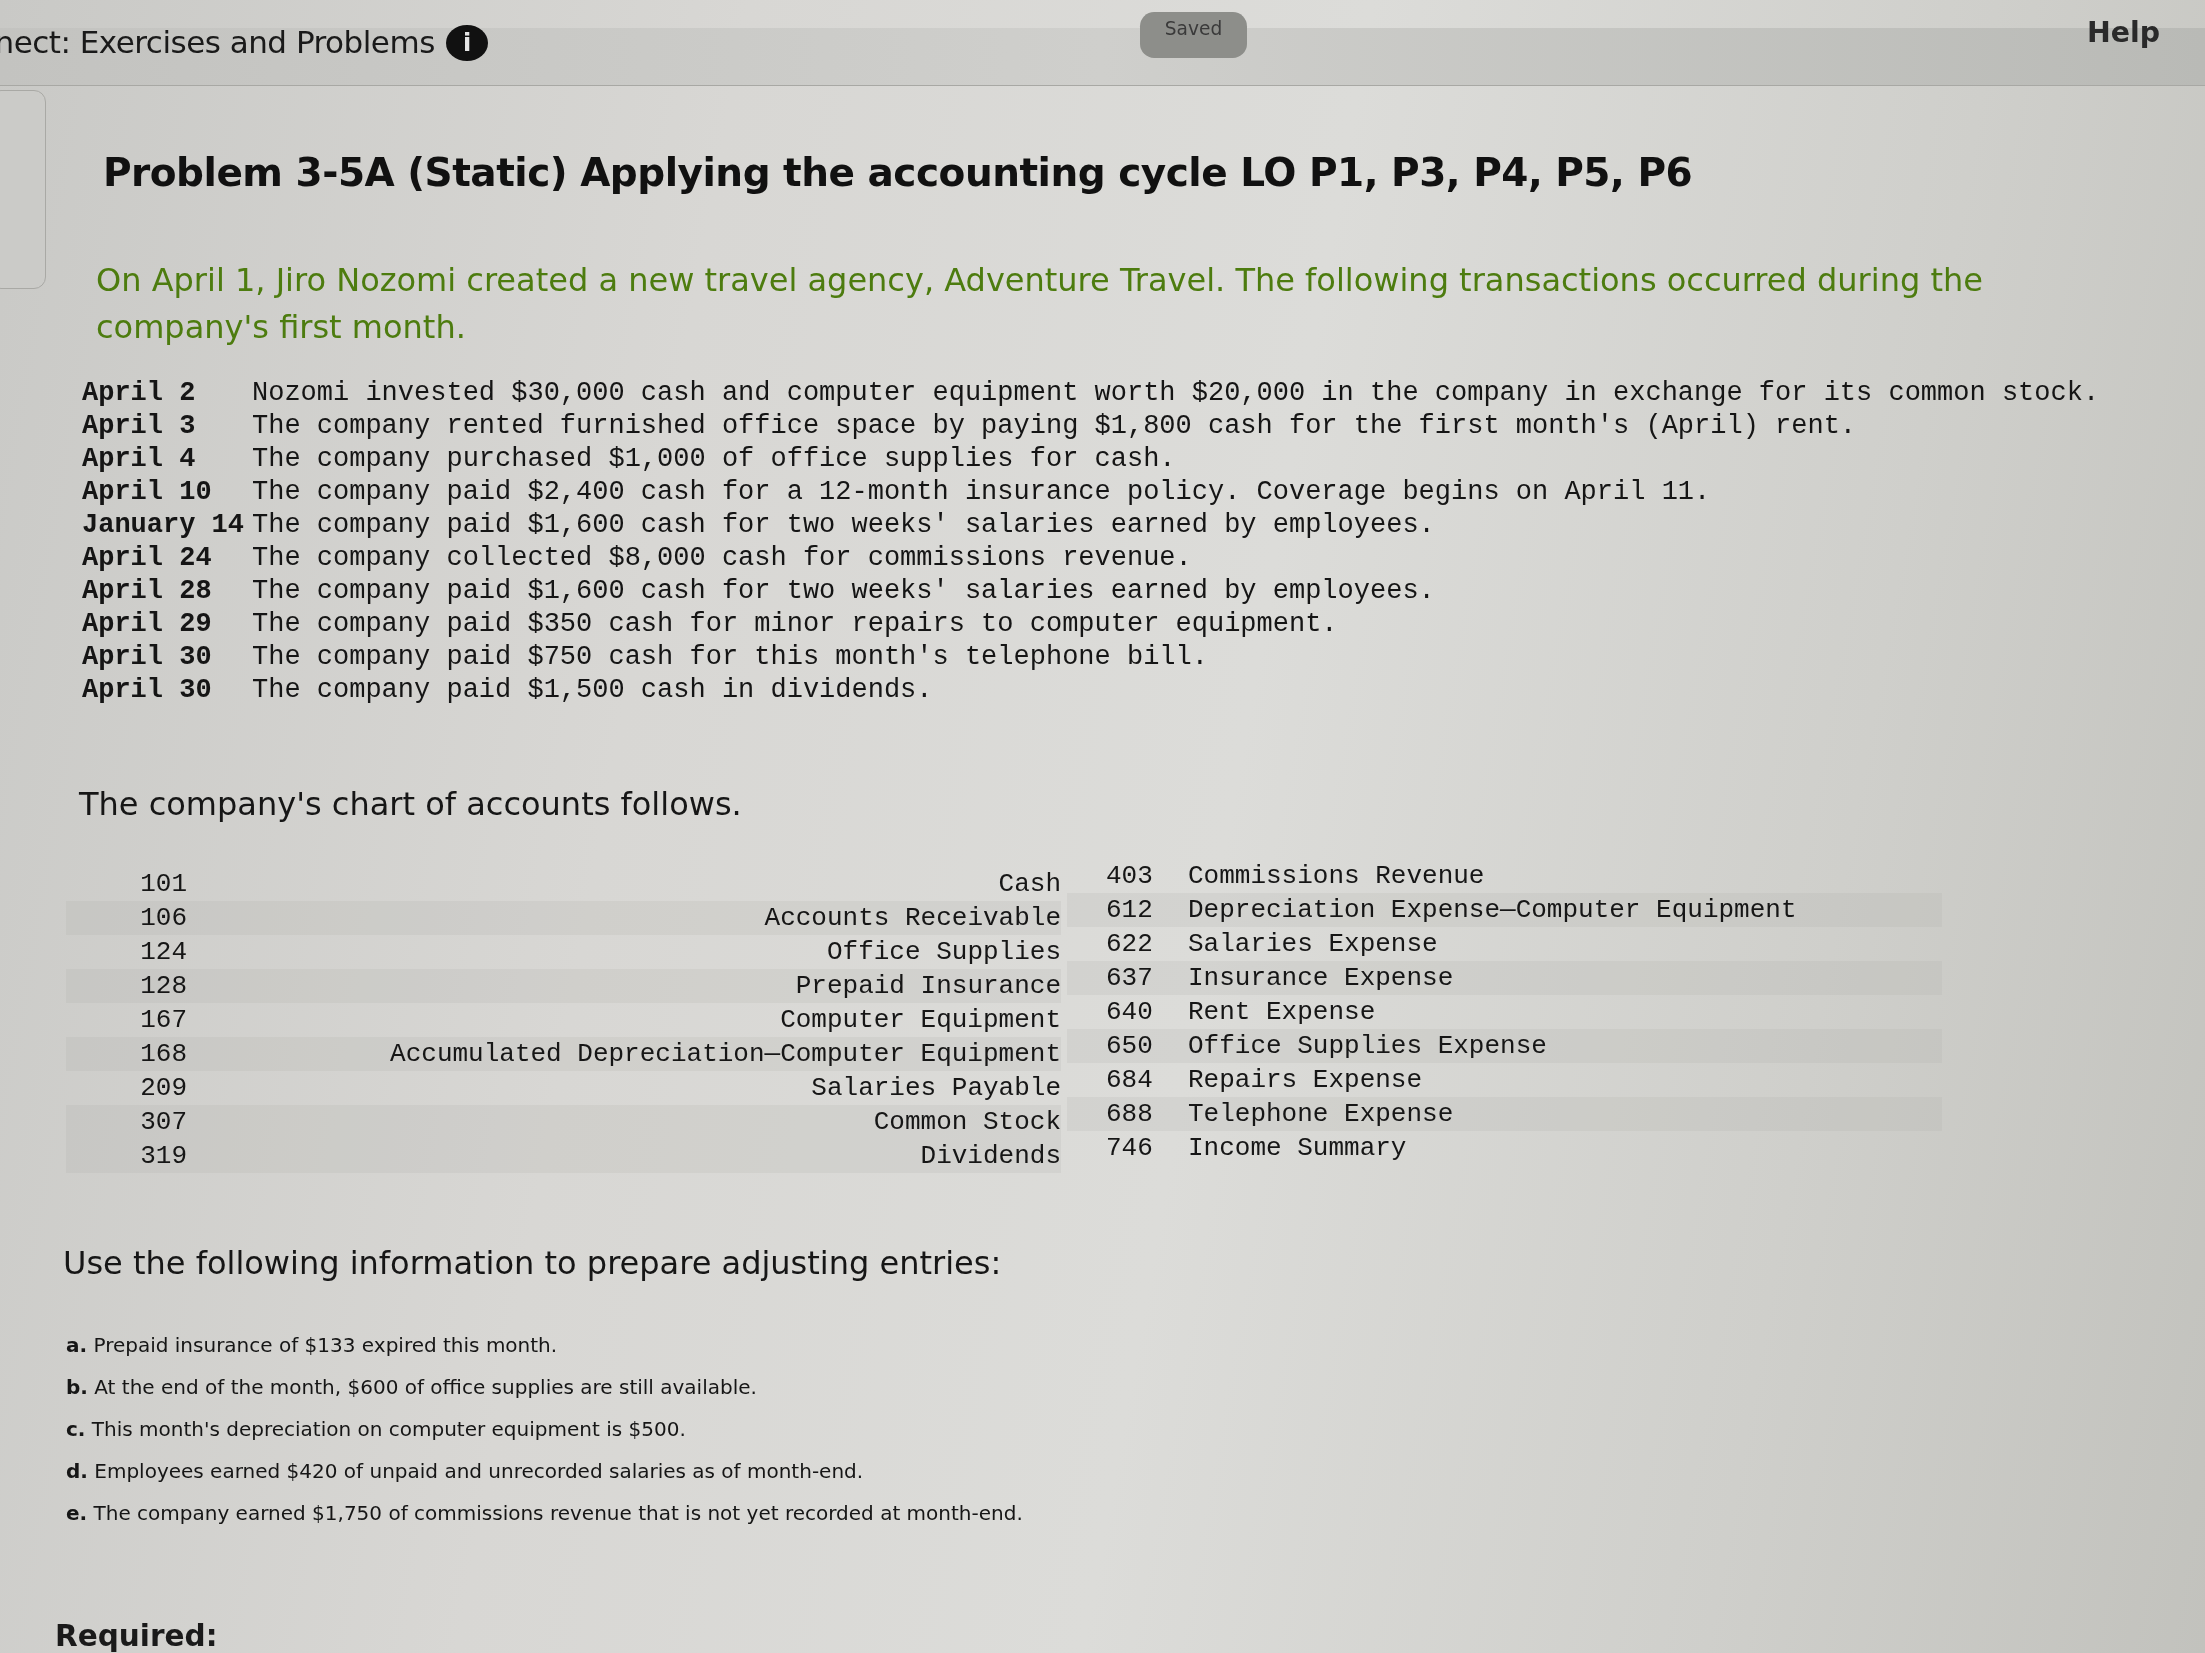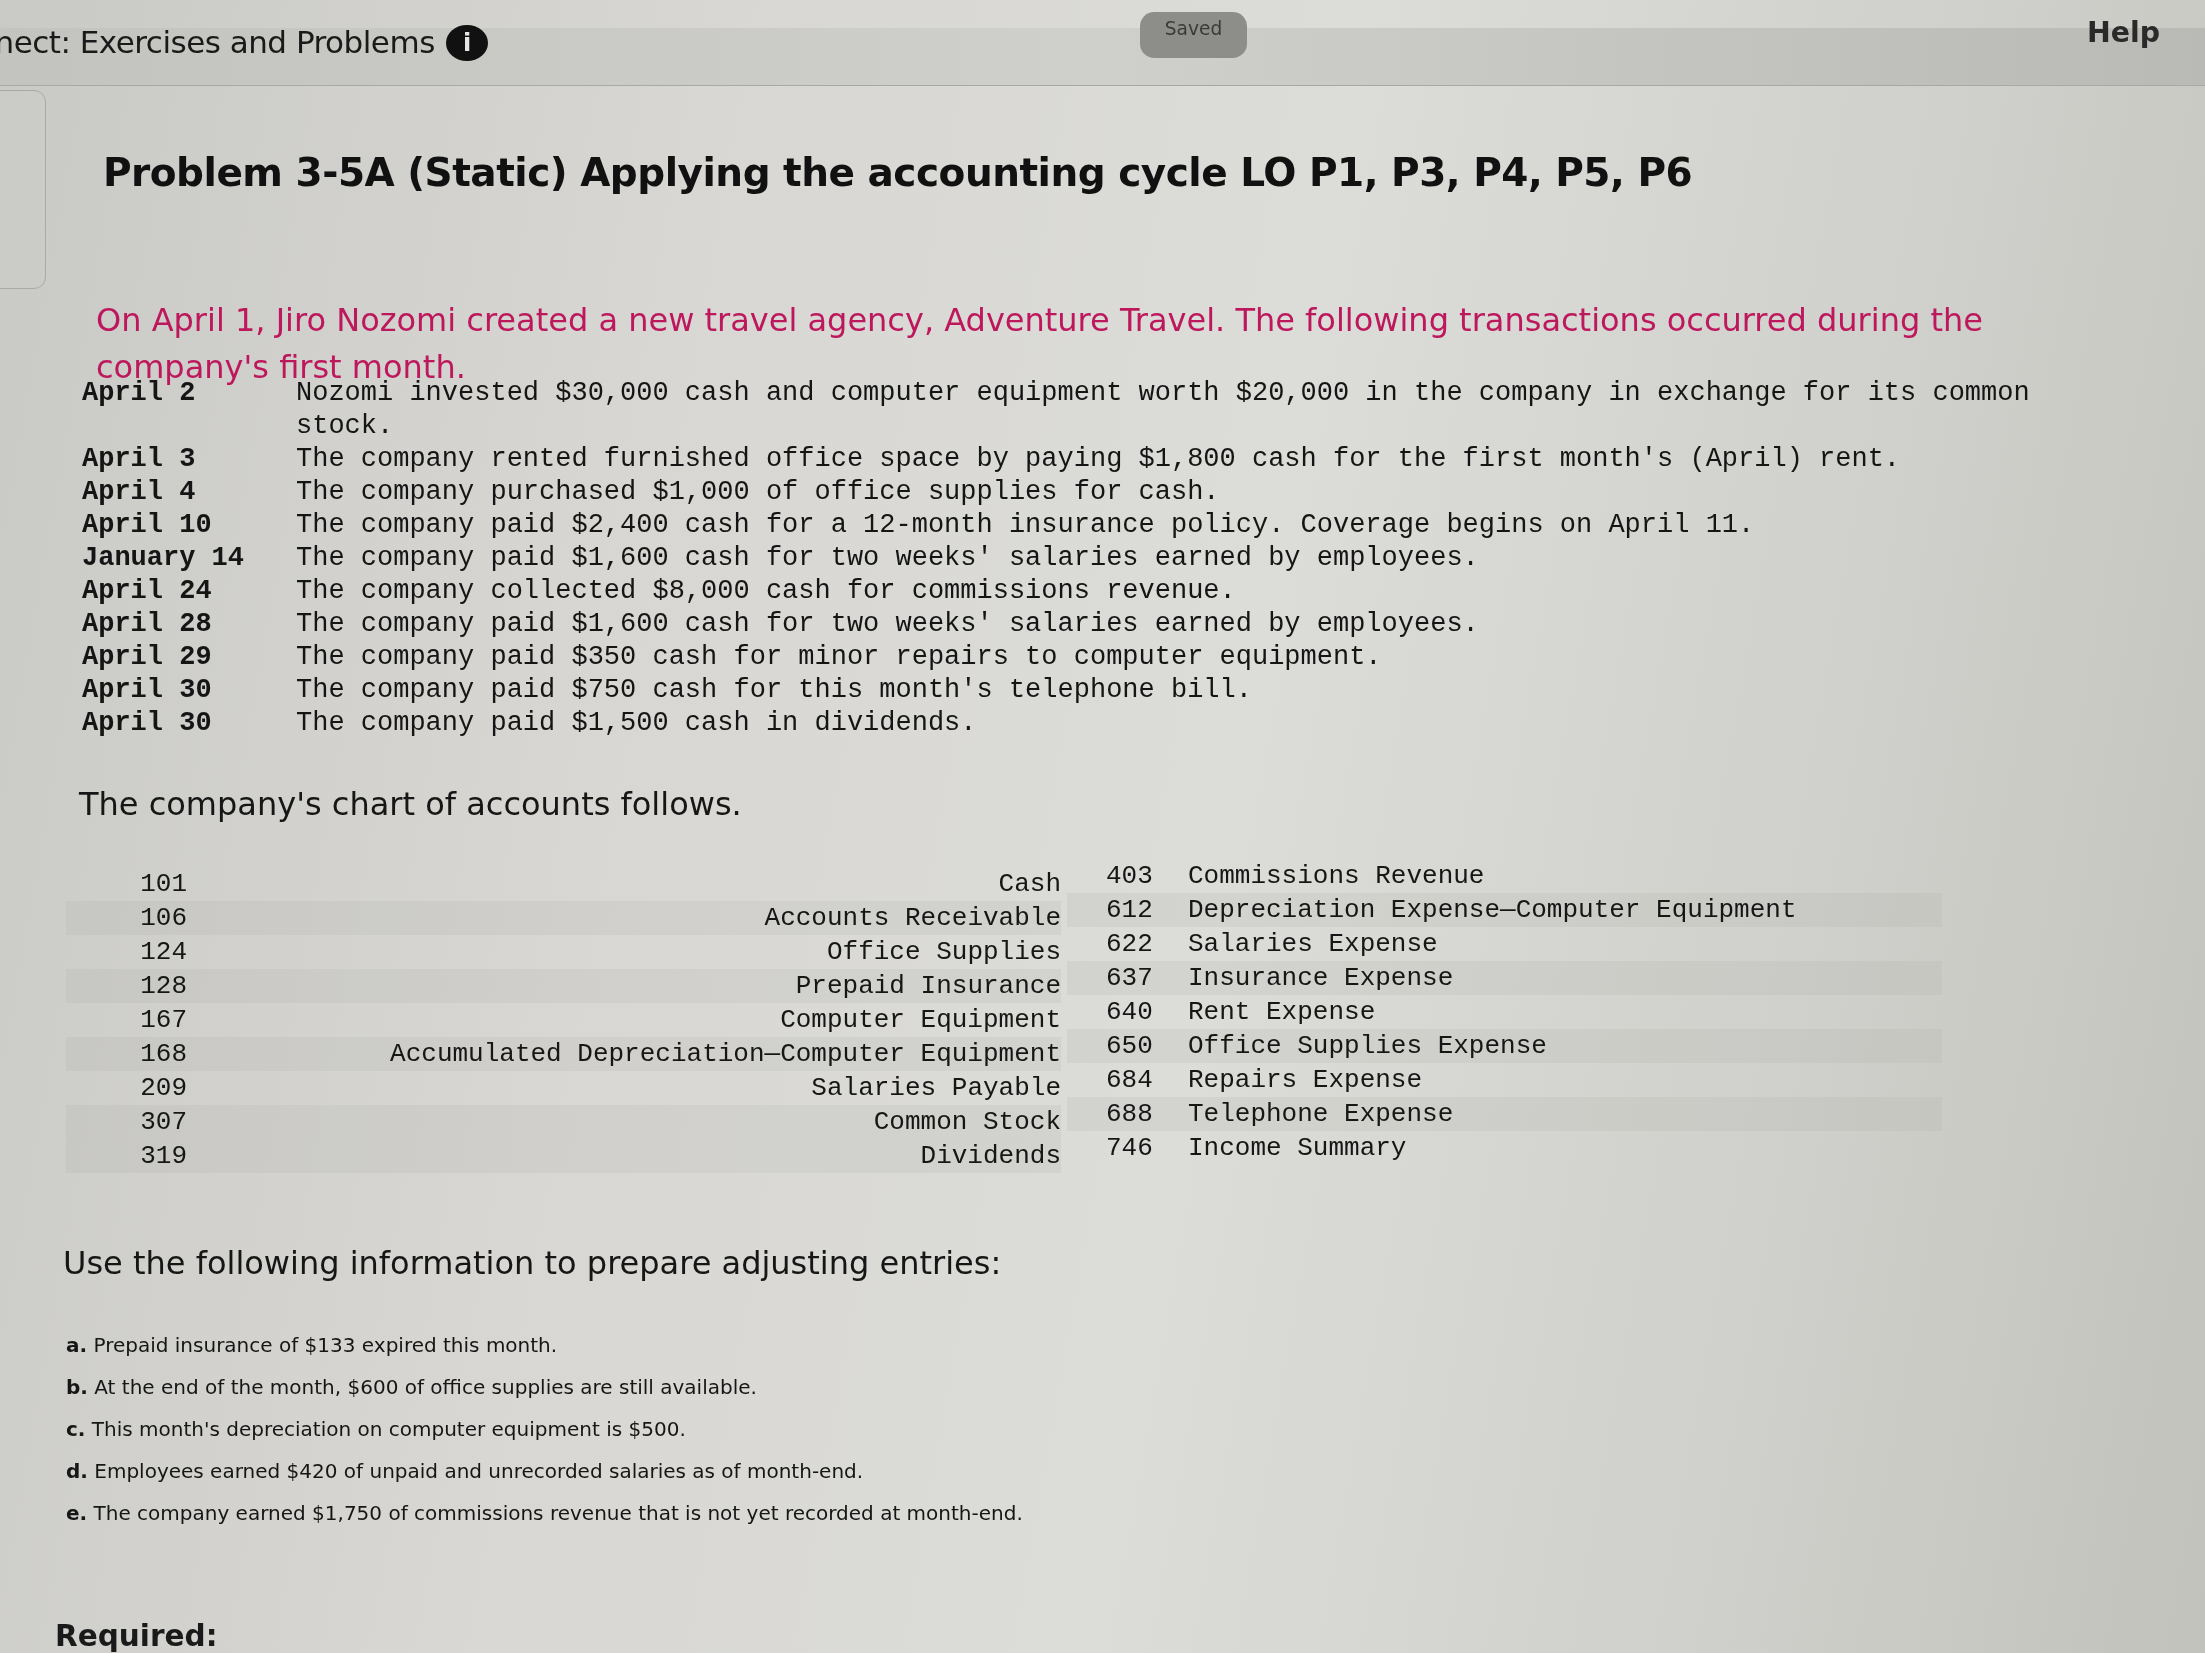--- a/index.html
+++ b/index.html
@@ -83,35 +83,33 @@
       color: #111;
       white-space: nowrap;
       letter-spacing: -0.5px;
     }
     .intro {
       position: absolute;
       left: 96px; top: 257px;
       width: 2051px;
       font-size: 32px;
       line-height: 47px;
-      color: #be185d;
-      margin-top: 40px;
+      color: #4d7c0f;
     }
     .transactions {
       position: absolute;
       left: 82px; top: 377px;
       width: 2024px;
       font-family: "Liberation Mono", "DejaVu Sans Mono", monospace;
       font-size: 27px;
       color: #151515;
     }
     .tx-row {
       display: flex;
       line-height: 33px;
-      gap: 44px;
     }
     .tx-date {
       width: 170px;
       flex: none;
       font-weight: bold;
       white-space: nowrap;
     }
     .tx-desc {
       flex: 1;
     }

